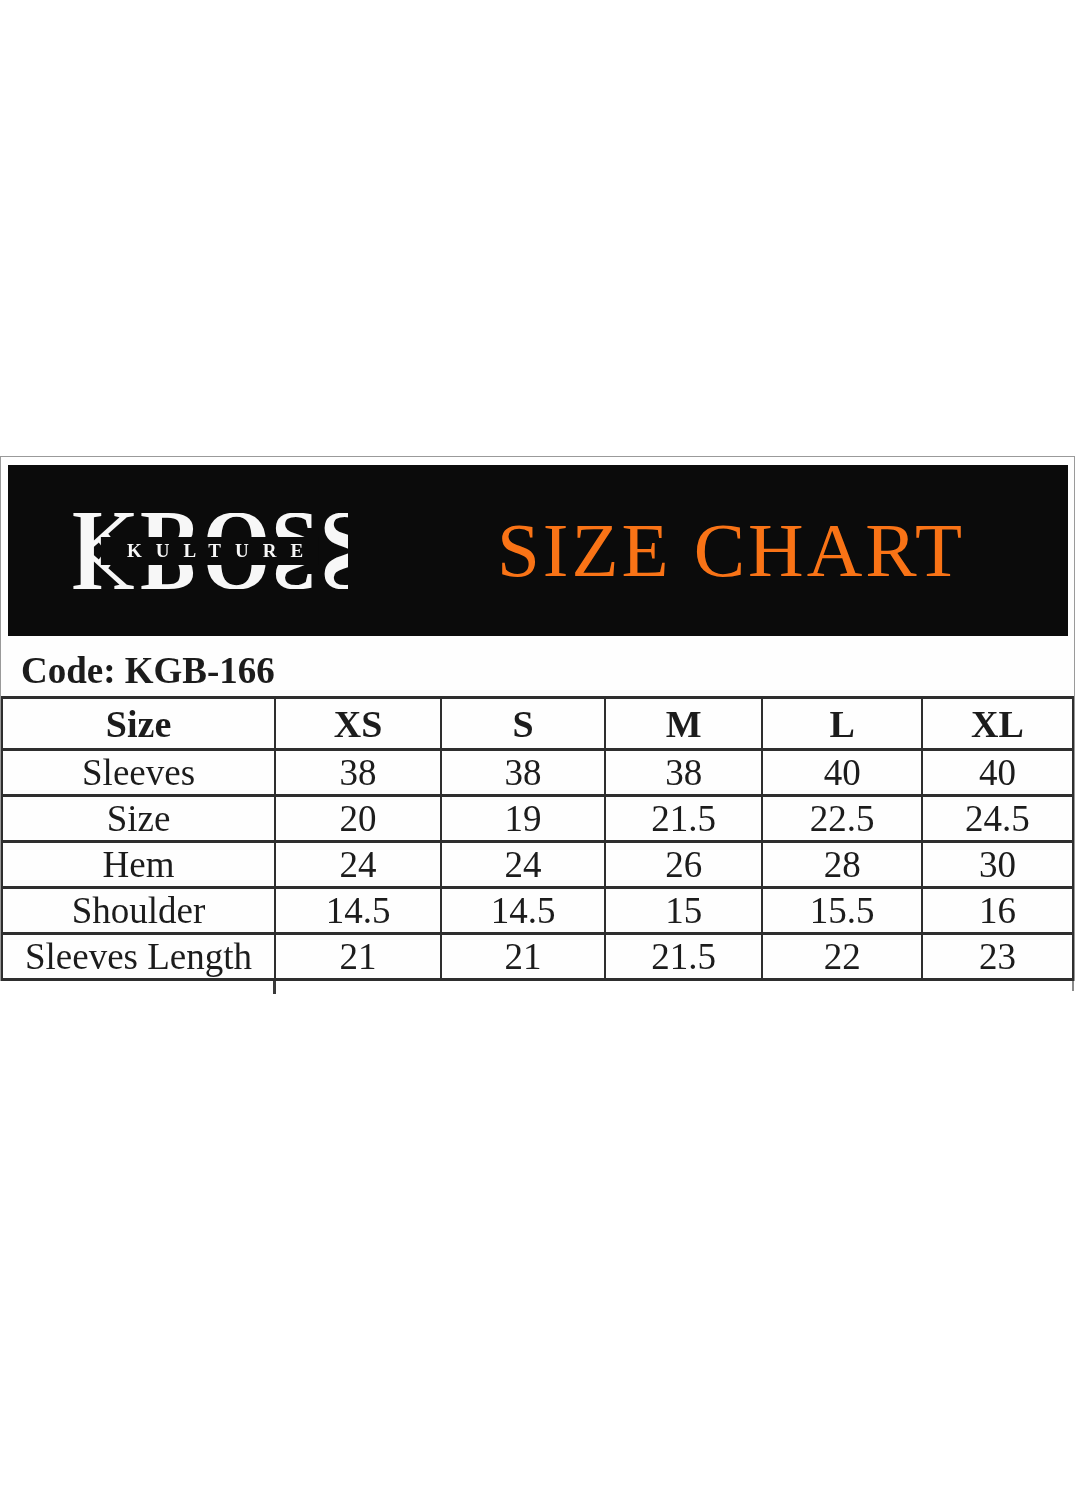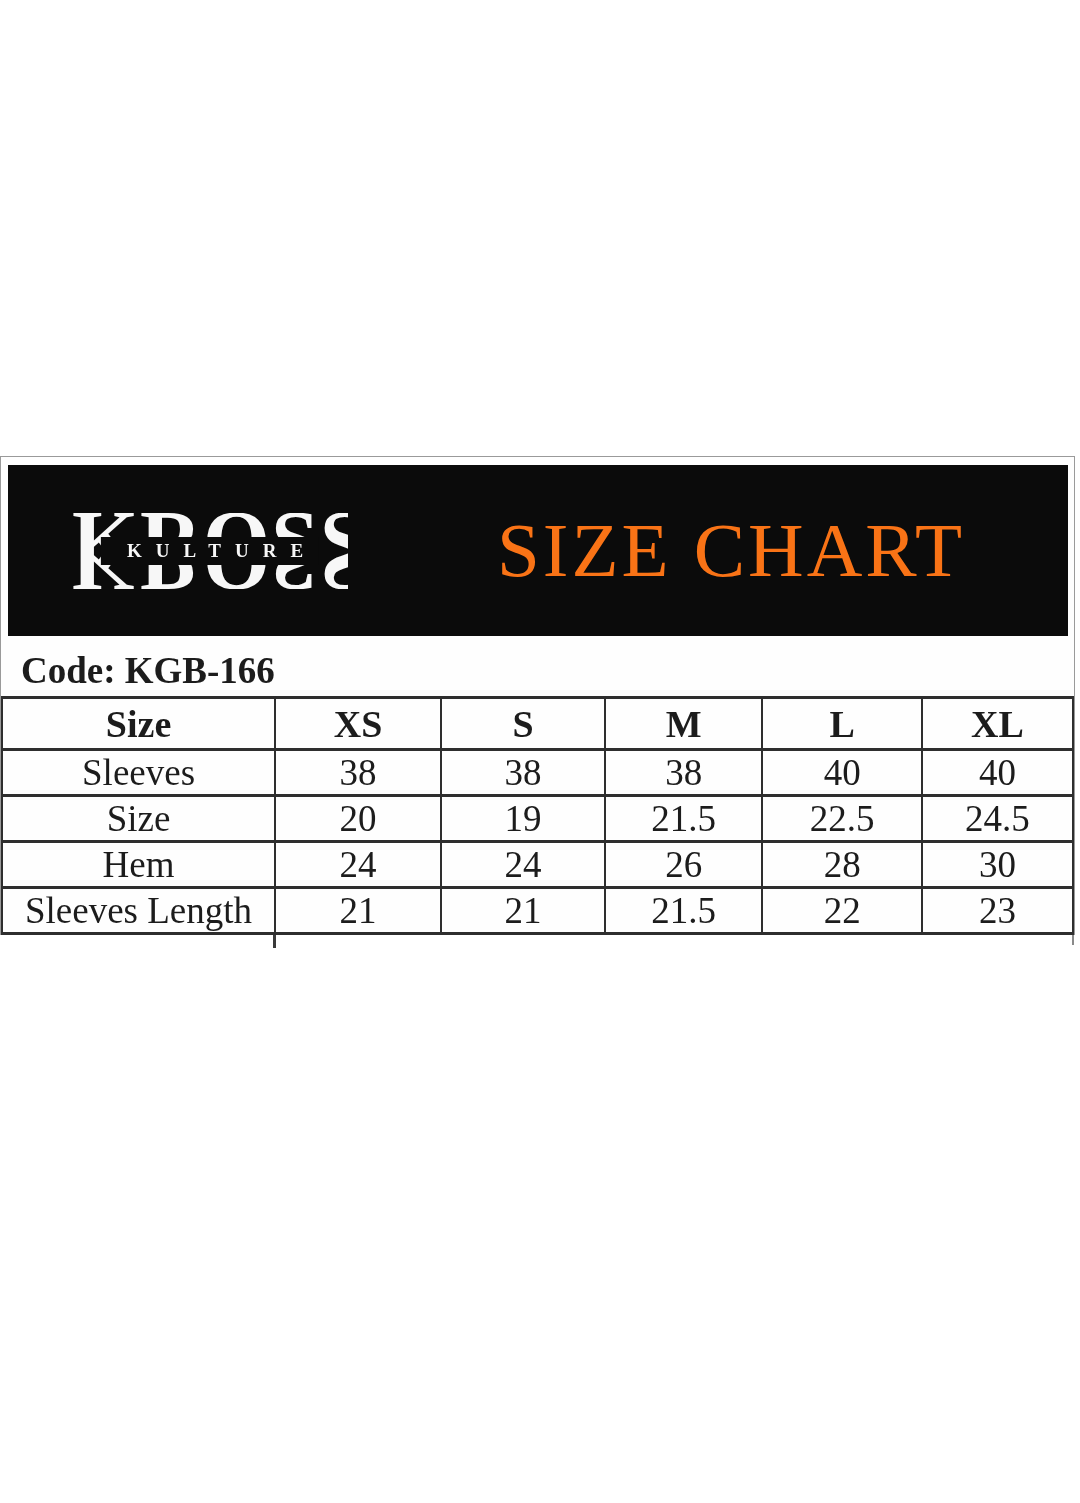--- a/index.html
+++ b/index.html
@@ -177,20 +177,28 @@
         </tr>
         <tr>
           <td>Hem</td>
           <td>24</td>
           <td>24</td>
           <td>26</td>
           <td>28</td>
           <td>30</td>
         </tr>
         <tr>
+          <td>Shoulder</td>
+          <td>14.5</td>
+          <td>14.5</td>
+          <td>15</td>
+          <td>15.5</td>
+          <td>16</td>
+        </tr>
+        <tr>
           <td>Sleeves Length</td>
           <td>21</td>
           <td>21</td>
           <td>21.5</td>
           <td>22</td>
           <td>23</td>
         </tr>
       </tbody>
   </table>
 

